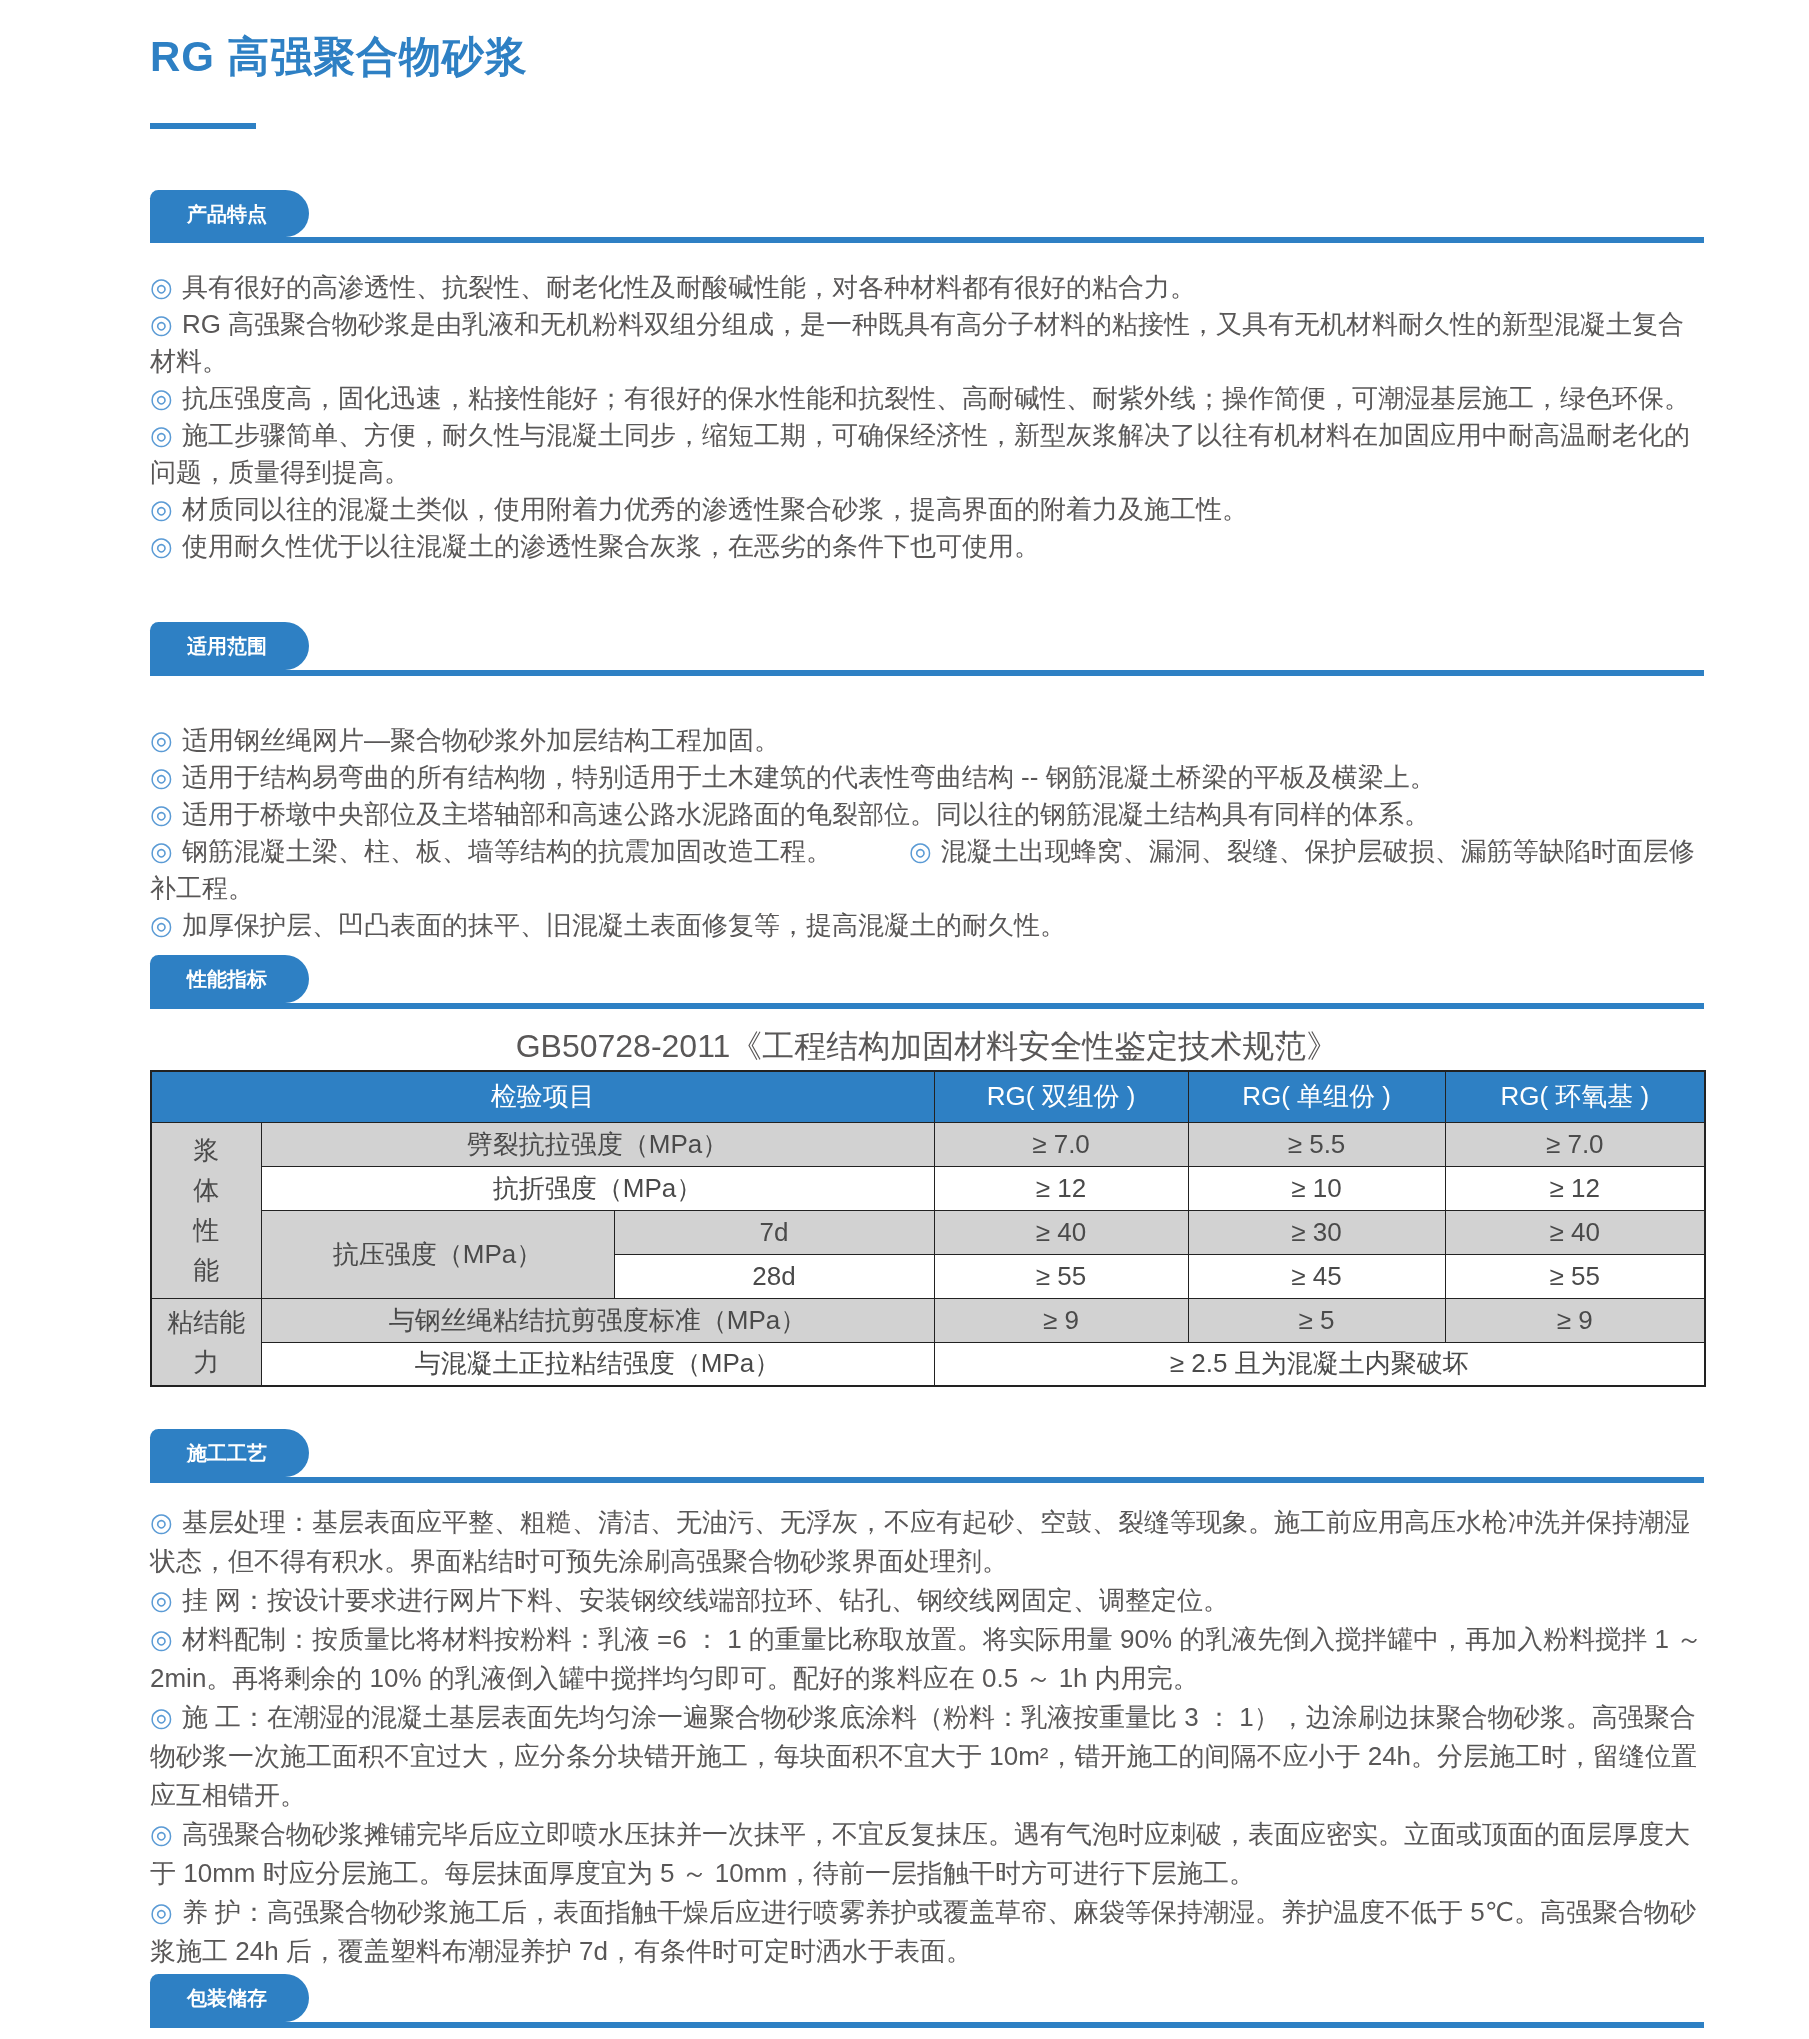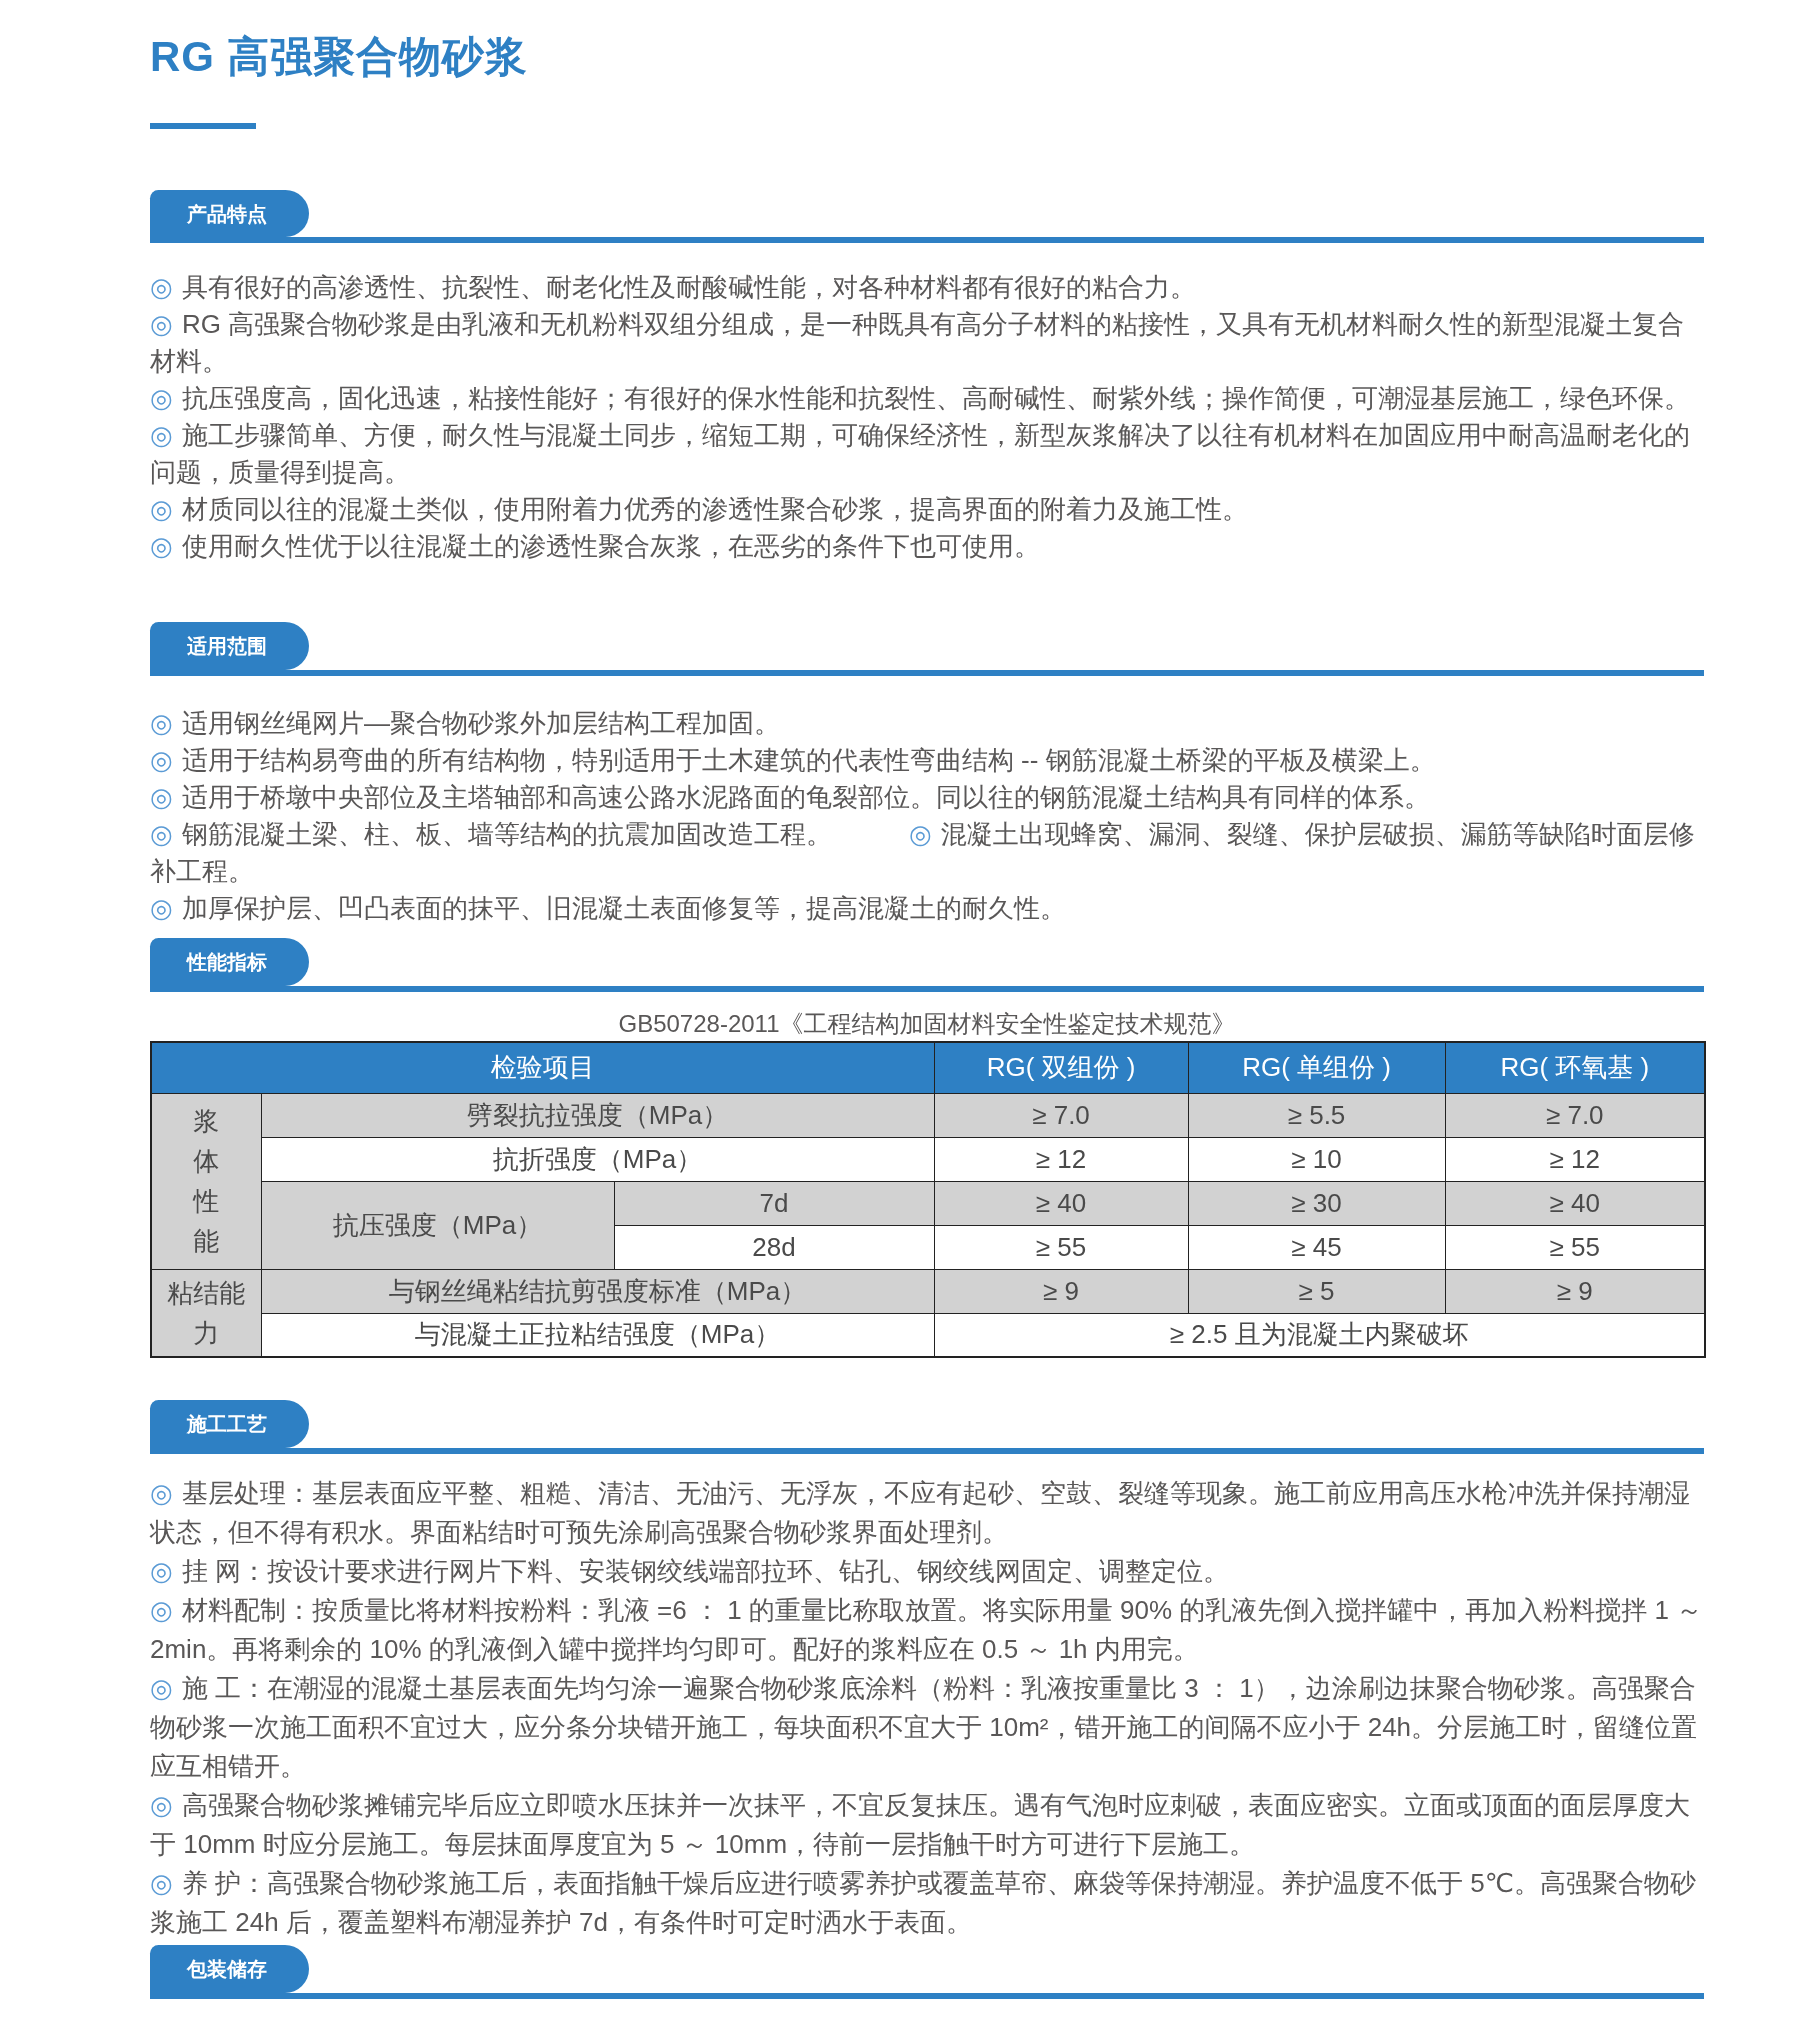--- a/index.html
+++ b/index.html
@@ -27,29 +27,29 @@
   }
 
   .bullets p{margin:0;font-size:26px;line-height:37px;color:#595757;}
   .mark{color:#5B9BD5;margin-right:9.2px;}
   .pair-gap{display:inline-block;width:77px;}
 
   
   .s-features{margin-top:61px;}
   .s-features .bullets{margin-top:26px;}
   .s-scope{margin-top:57px;}
-  .s-scope .bullets{margin-top:29px;}
+  .s-scope .bullets{margin-top:46px;}
   .s-perf{margin-top:11px;}
   .s-process{margin-top:42px;}
   .s-process .bullets{margin-top:20px;}
   .s-process .bullets p{line-height:39px;}
   .s-storage{margin-top:3.7px;}
 
   .table-caption{
-    text-align:center;font-size:24px;color:#595757;
+    text-align:center;font-size:32px;color:#595757;
     margin-top:16.5px;
   }
   table.perf{
     border-collapse:collapse;width:100%;margin-top:1px;
     table-layout:fixed;
   }
   table.perf{border:2.8px solid #222222;}
   table.perf th,table.perf td{
     border:1.8px solid #222222;
     font-size:26px;color:#4a4a4a;text-align:center;

